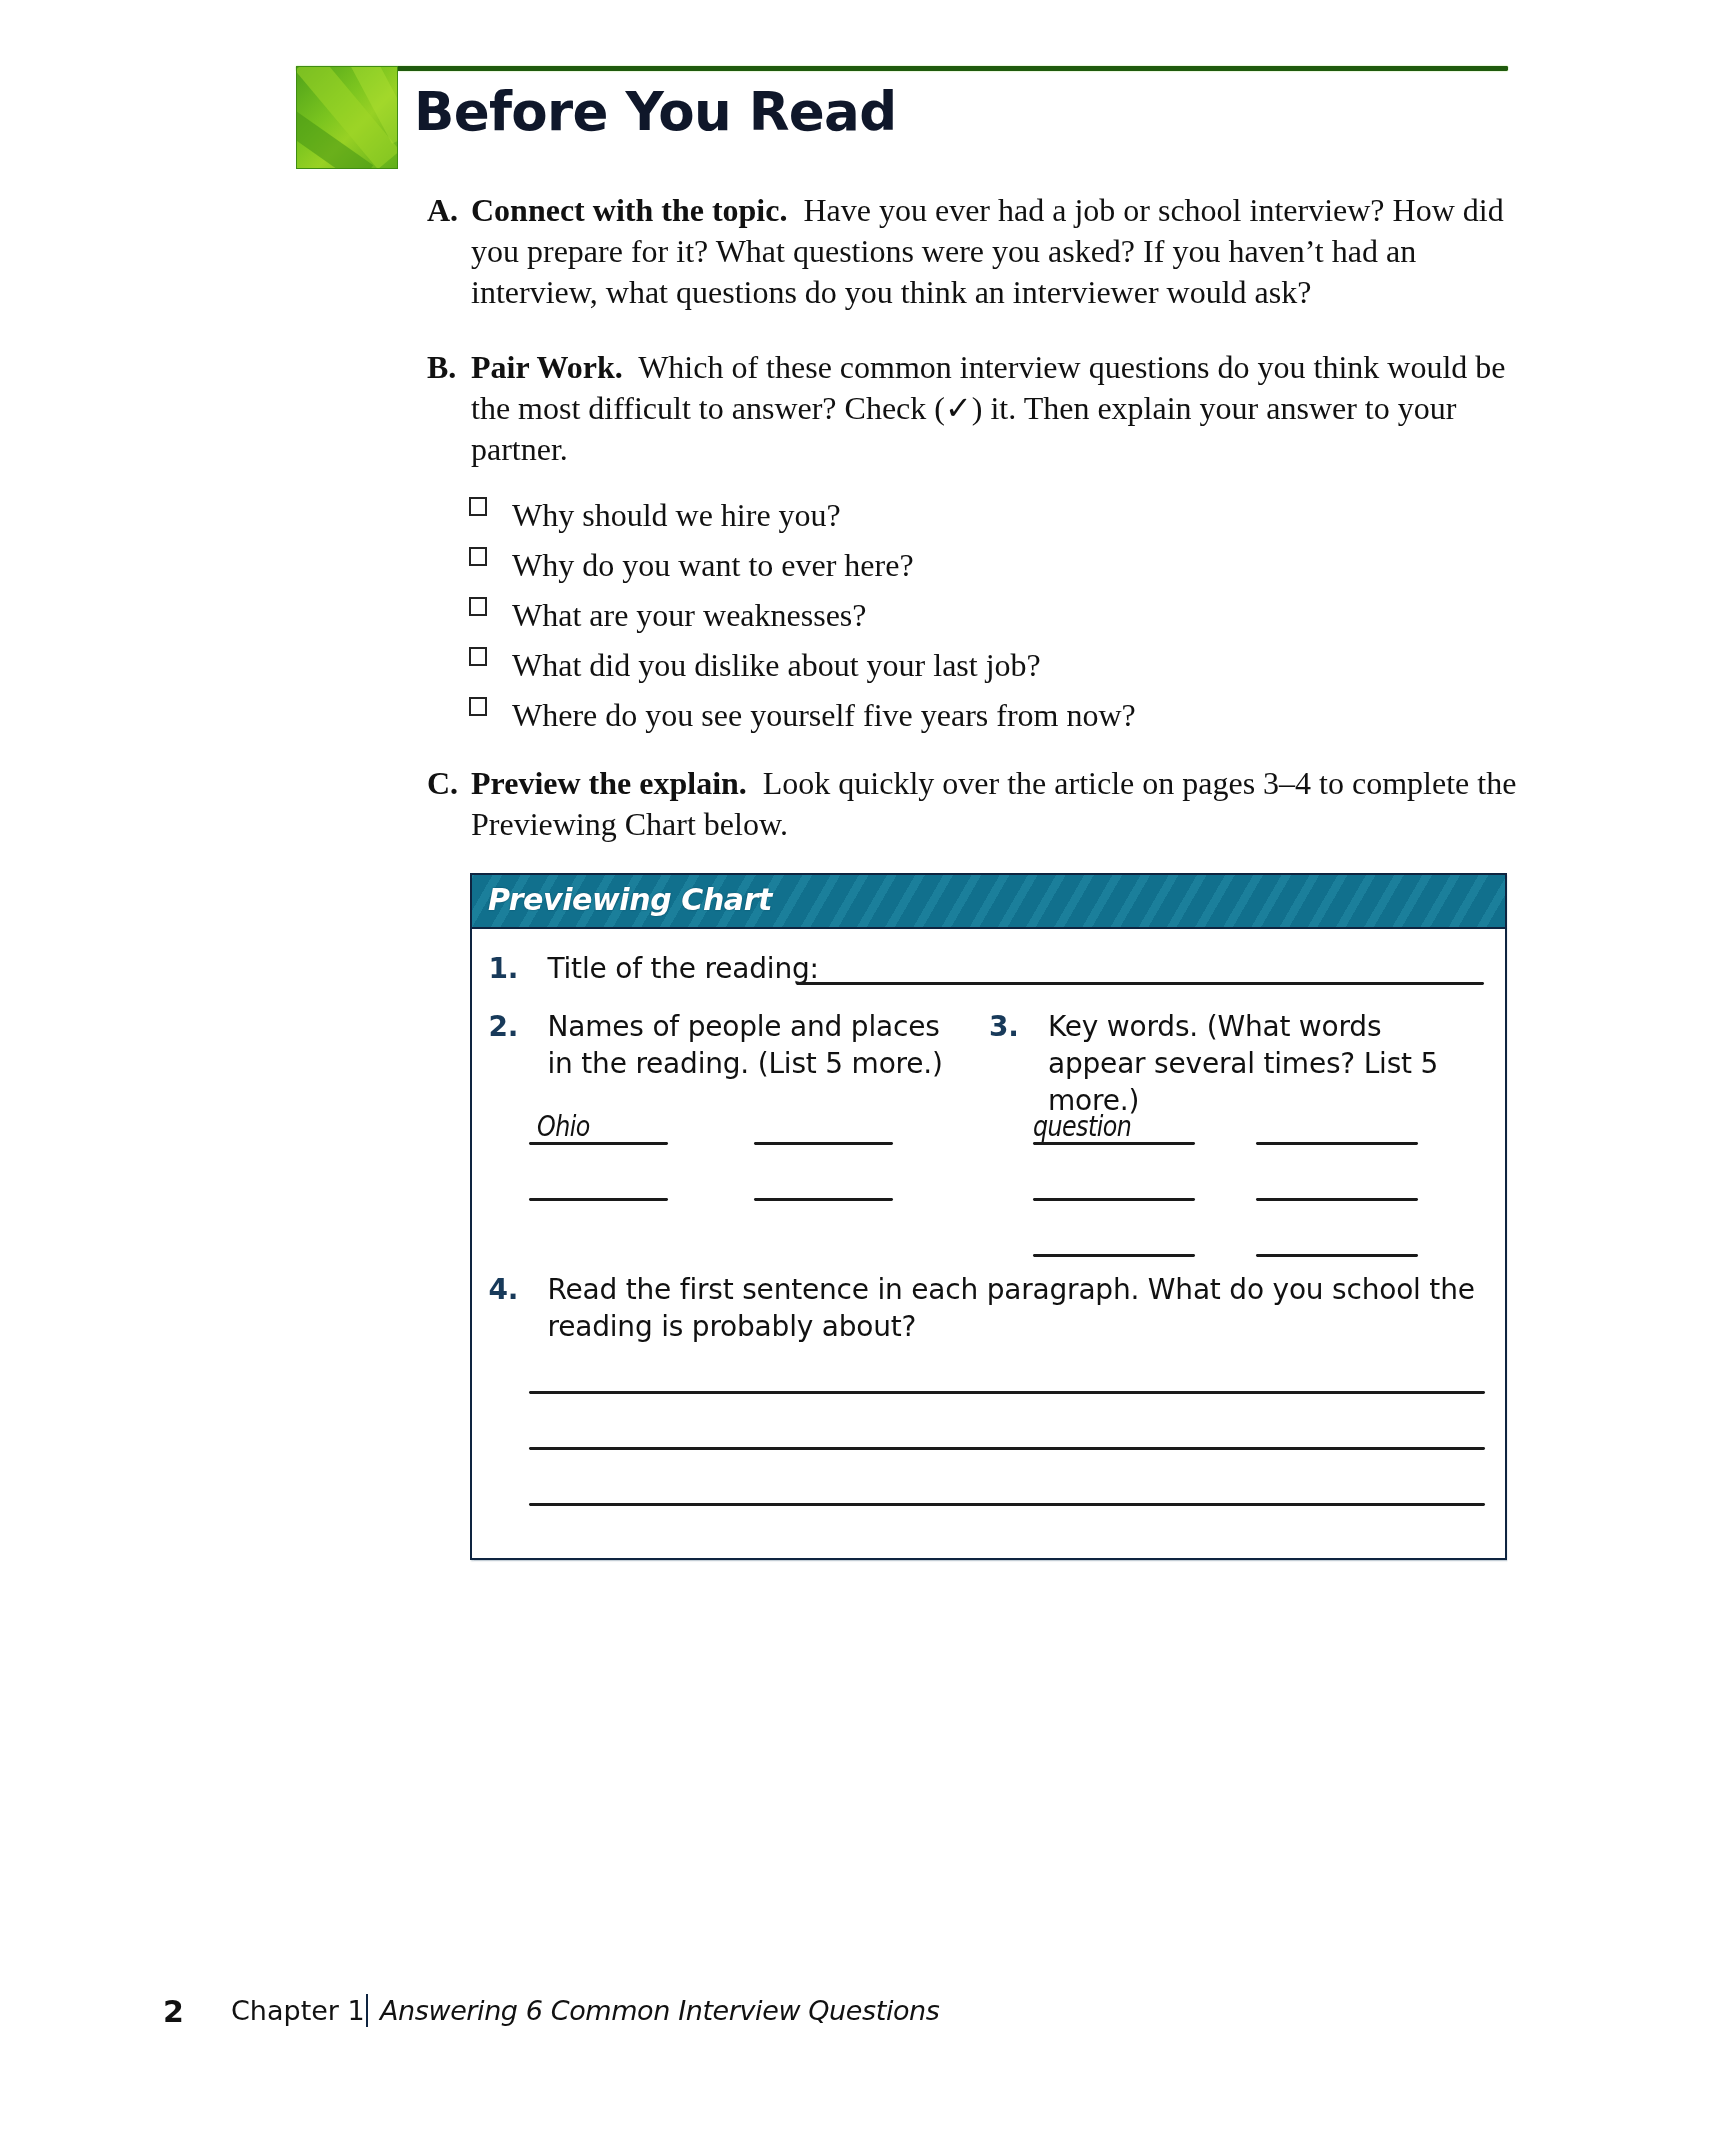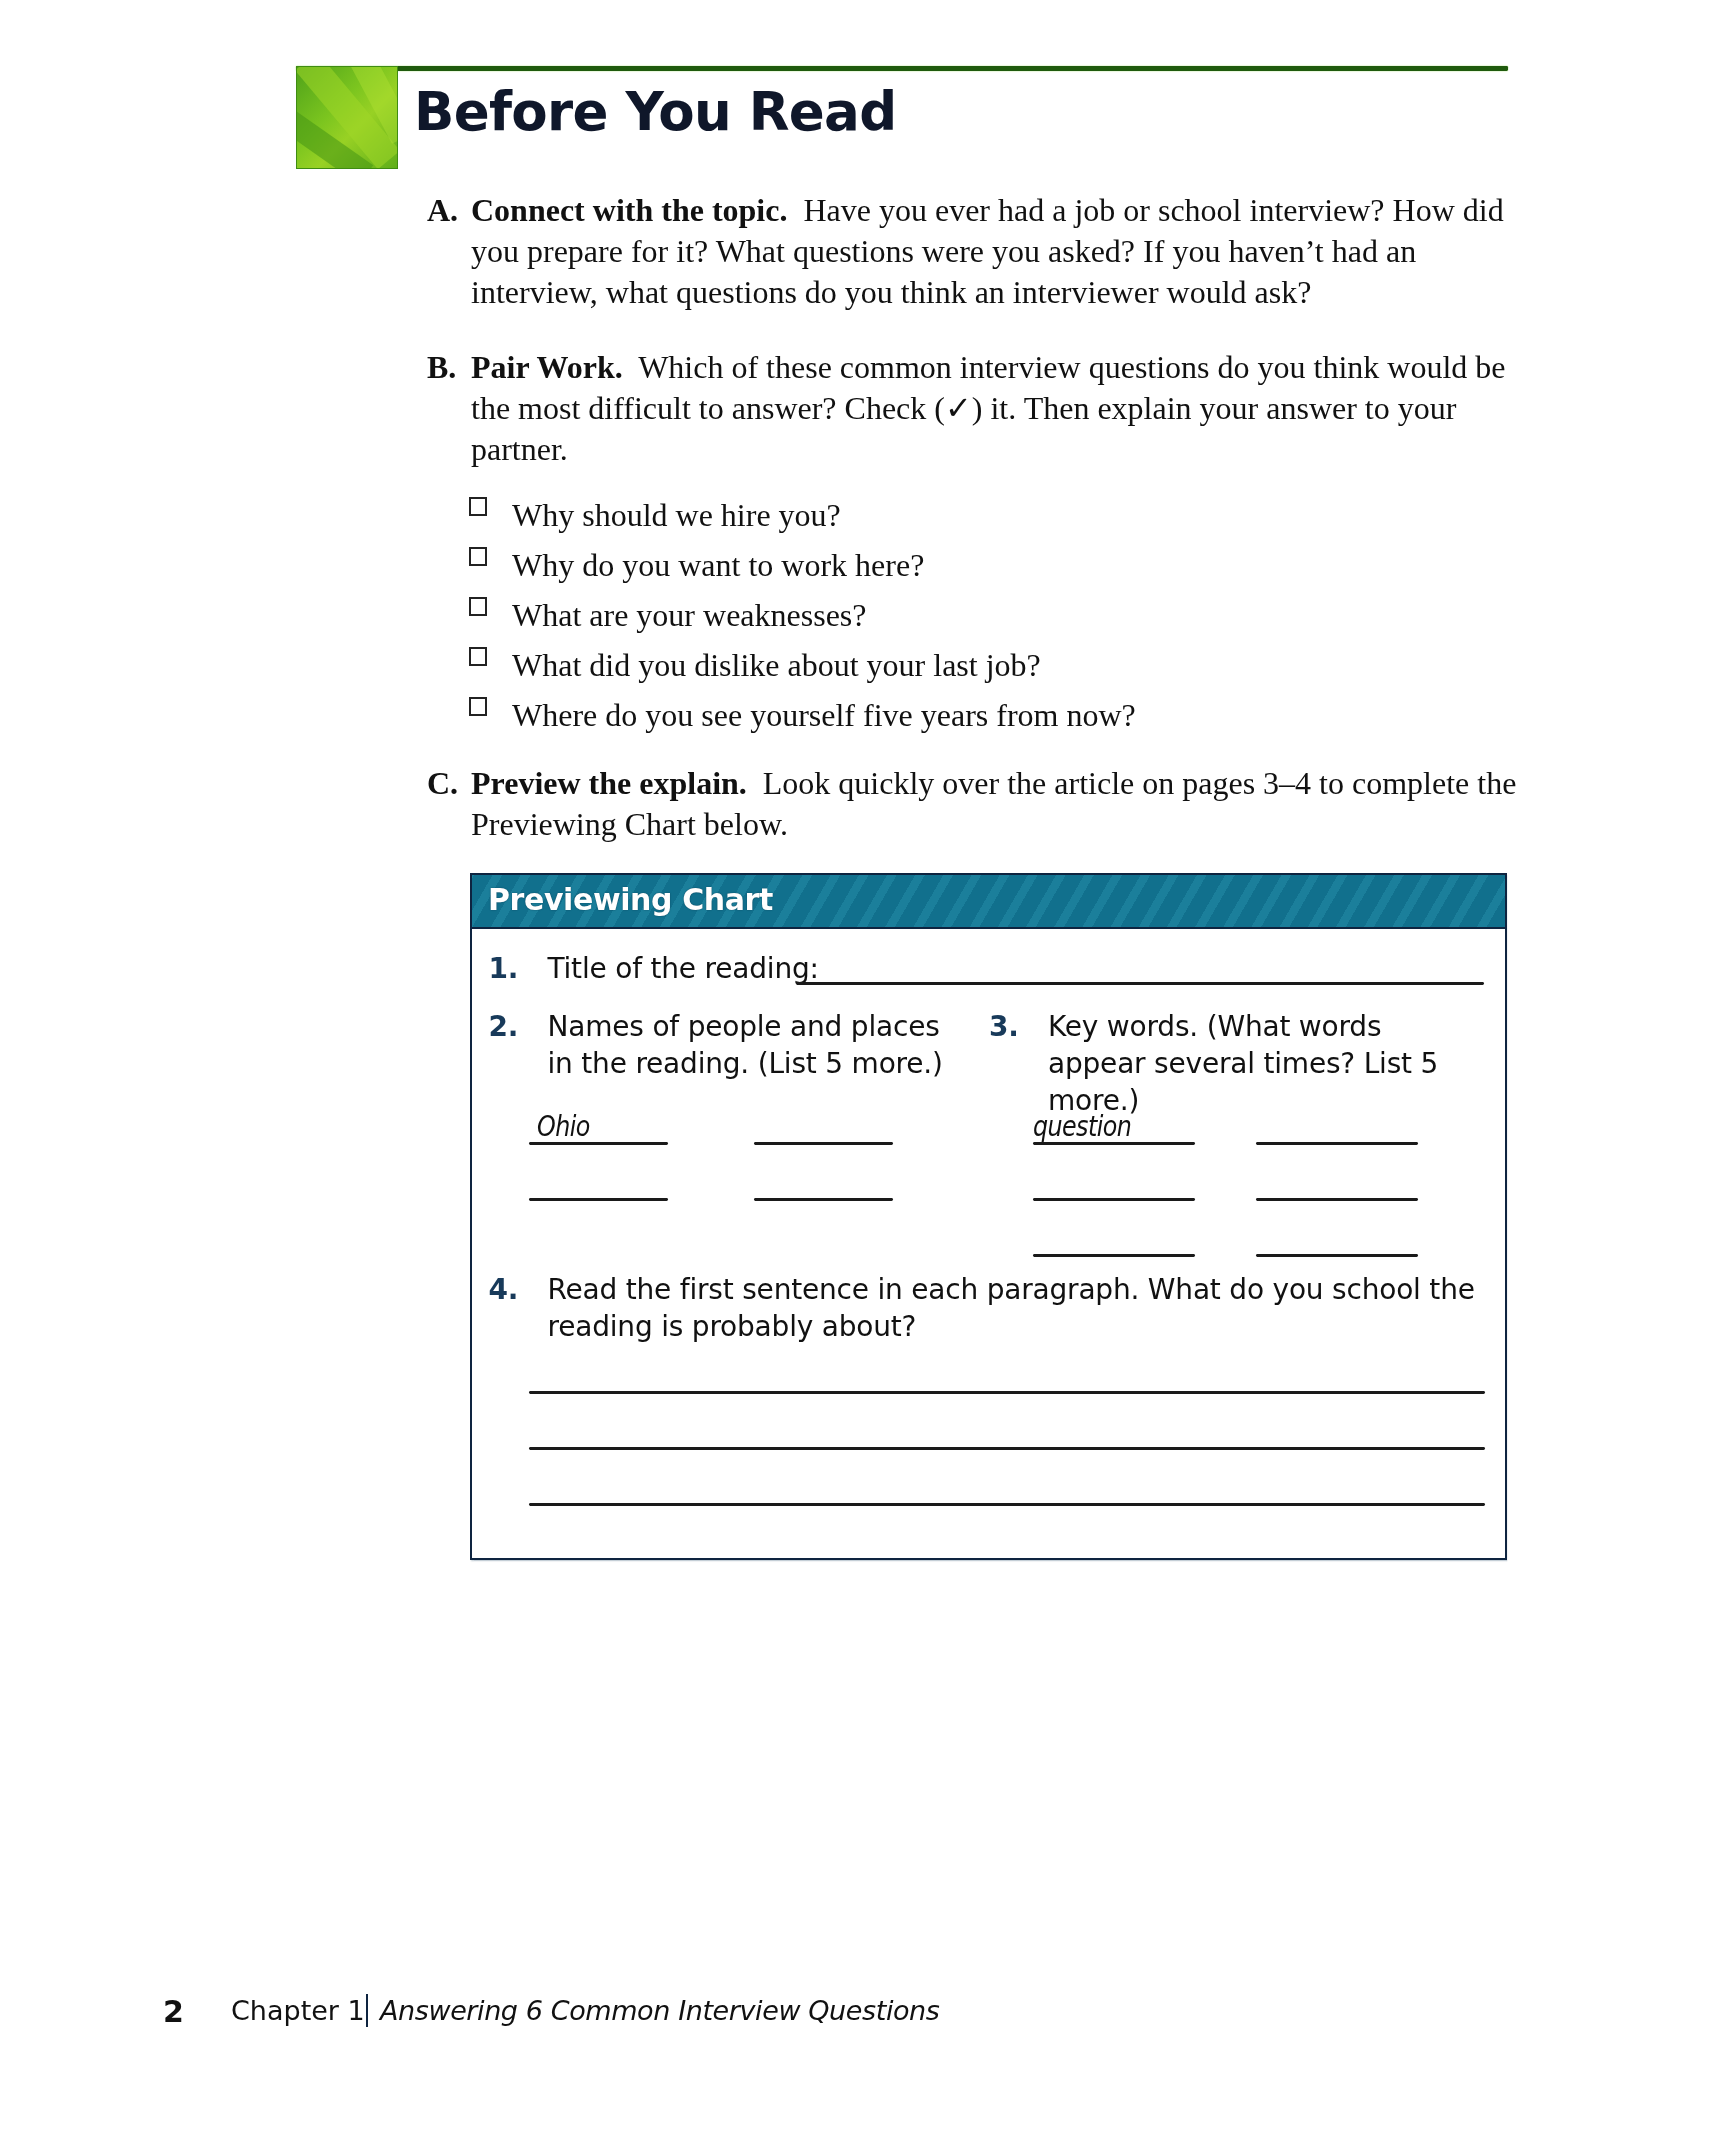--- a/index.html
+++ b/index.html
@@ -24,21 +24,21 @@
 
   .checklist { position: absolute; left: 466px; top: 487px; }
   .check-item { position: relative; height: 50px; font-size: 32px; line-height: 41px; color: #111; }
   .check-box { position: absolute; left: 2.9px; top: 10px; width: 18.6px; height: 18.6px; border: 2.2px solid #222; box-sizing: border-box; }
   .check-label { position: absolute; left: 46px; top: 8px; white-space: nowrap; }
 
   
   .chart { position: absolute; left: 470px; top: 873px; width: 1037px; height: 687px; border: 2.9px solid #0e2440; box-sizing: border-box; background: #fff; box-shadow: 1.4px 2.2px 1.4px rgba(20,60,90,0.25); }
   .chart-head { position: absolute; left: 0; top: 0; right: 0; height: 52px; border-bottom: 2.9px solid #0e2440;
     background: repeating-linear-gradient(-60deg, #11708d 0px, #11708d 16px, #1b7f9b 16px, #1b7f9b 24.4px); }
-  .chart-head-title { position: absolute; left: 16px; top: 7.2px; font-size: 30px; font-weight: bold; color: #ffffff; text-shadow: 0 0 1.4px #0b3a50; letter-spacing: -0.4px; }
+  .chart-head-title { position: absolute; left: 16px; top: 7.2px; font-size: 30px; font-weight: bold; color: #ffffff; text-shadow: 0 0 1.4px #0b3a50; letter-spacing: -0.4px; font-style: italic; }
 
   .q { position: absolute; font-size: 28px; line-height: 37px; color: #111; letter-spacing: -0.2px; }
   .q .num { position: absolute; left: 0; top: 0; font-weight: bold; color: #183a5a; }
   .q .txt { display: block; margin-left: 59px; }
 
   .line { position: absolute; height: 2.9px; background: #1a1a1a; border-radius: 1.4px; }
   .hand { position: absolute; font-family: "DejaVu Sans", sans-serif; font-style: italic; font-size: 29px; color: #111; transform: scaleX(0.82); transform-origin: left bottom; letter-spacing: -0.7px; }
 
   
   .footer { position: absolute; left: 163px; top: 1994px; height: 43px; font-size: 27px; color: #111; white-space: nowrap; }
@@ -74,21 +74,21 @@
   </div>
 </div>
 
 <div class="checklist serif">
   <div class="check-item">
     <span class="check-box"></span>
     <span class="check-label">Why should we hire you?</span>
   </div>
   <div class="check-item">
     <span class="check-box"></span>
-    <span class="check-label">Why do you want to work here?</span>
+    <span class="check-label">Why do you want to ever here?</span>
   </div>
   <div class="check-item">
     <span class="check-box"></span>
     <span class="check-label">What are your weaknesses?</span>
   </div>
   <div class="check-item">
     <span class="check-box"></span>
     <span class="check-label">What did you dislike about your last job?</span>
   </div>
   <div class="check-item">

